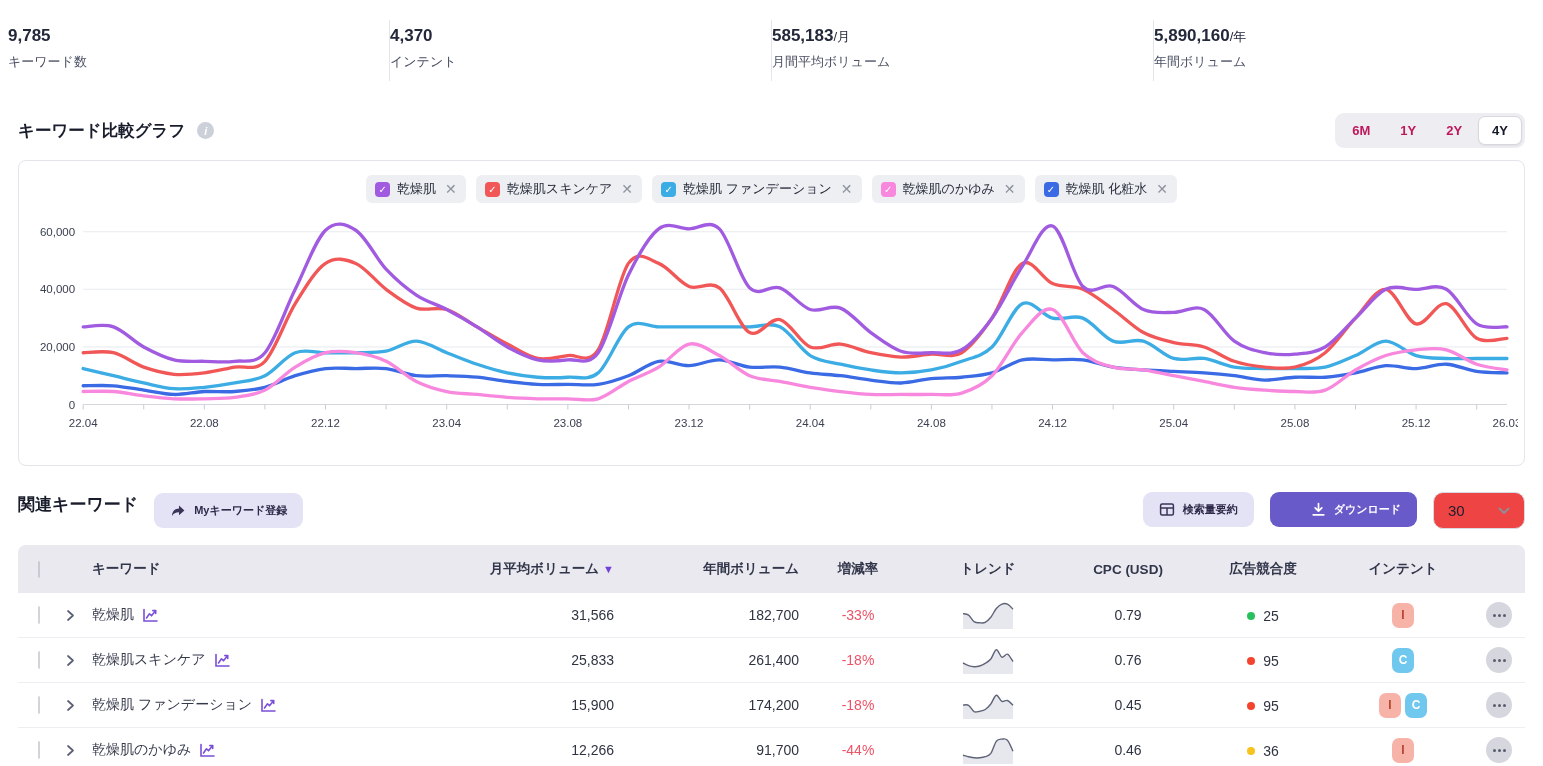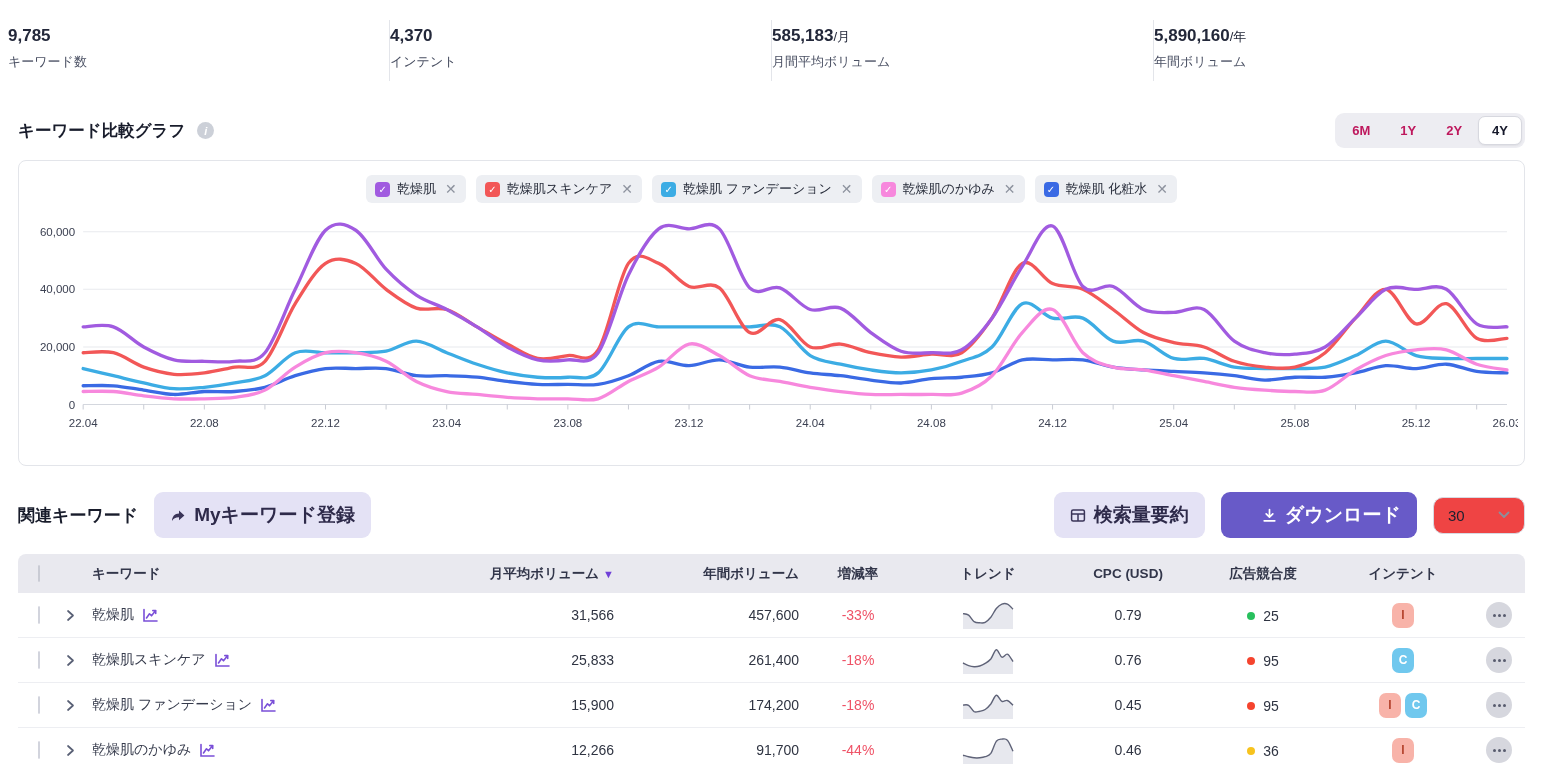--- a/index.html
+++ b/index.html
@@ -27,35 +27,35 @@
   .chart-card { margin:0 18px; border:1px solid #e3e5ea; border-radius:8px; padding:14px 6px 4px 6px; height:306px; }
   .legend { display:flex; justify-content:center; gap:10px; margin-bottom:8px; }
   .chip { display:flex; align-items:center; gap:7px; background:#edeff3; border-radius:6px; padding:5px 9px; font-size:13px; color:#272c3a; }
   .chip .cb { width:15px; height:15px; border-radius:4px; display:inline-flex; align-items:center; justify-content:center; color:#fff; font-size:10px; font-weight:bold; }
   .chip .x { color:#8d929e; font-size:14px; margin-left:2px; cursor:pointer; }
   .chart-wrap { height:252px; }
   .chart-wrap svg { display:block; width:100%; height:100%; }
 
   
   .rel-head { display:flex; align-items:center; justify-content:space-between; margin:26px 18px 16px 18px; }
-  .rel-left { display:flex; align-items:center; gap:16px; }
+  .rel-left { display:flex; align-items:flex-start; gap:16px; }
   .rel-title { font-size:17px; font-weight:bold; color:#181c2b; }
   .btn { display:inline-flex; align-items:center; gap:8px; border:none; border-radius:9px;
-    font-size:19px; font-weight:bold; padding:10px 16px; cursor:pointer; font-family:inherit; }
+    font-size:11px; font-weight:bold; padding:10px 16px; cursor:pointer; font-family:inherit; }
   .btn.lav { background:#e4e2f5; color:#2e2a4a; }
   .btn.purple { background:#685ac8; color:#fff;padding-left:41px; }
   .select { display:inline-flex; align-items:center; justify-content:space-between; gap:18px;
     border:1px solid #d8dae2; border-radius:10px; padding:9px 14px; font-size:15px; color:#1b2030;
     background:#ef4444; min-width:92px; cursor:pointer; }
 
   
   .table { margin:0 18px; }
   .tr { display:grid; grid-template-columns:44px 26px 350px 180px 185px 110px 150px 130px 140px 140px 52px;
     align-items:center; }
-  .tr.head { background:#e9e9ef; border-radius:8px 8px 0 0; height:39px; font-size:13.5px; font-weight:bold; color:#32364a; }
+  .tr.head { background:#e9e9ef; border-radius:8px 8px 0 0; height:48px; font-size:13.5px; font-weight:bold; color:#32364a; }
   .tr.row { height:45px; border-bottom:1px solid #edeef2; font-size:14px; color:#2f3442; }
   .c { padding:0 4px; }
   .c.right { text-align:right; }
   .c.center { text-align:center; }
   .cb-box { width:17px; height:17px; border:1.5px solid #d2d4dd; border-radius:5px; background:#fbfbfd; margin-left:16px; cursor:pointer; }
   .tr.head .cb-box { background:#e4e4eb; border-color:#c9cbd4; }
   .kw-cell { display:flex; align-items:center; gap:8px; }
   .kw { color:#363b4c; cursor:pointer; }
   .chev { display:inline-flex; cursor:pointer; }
   .sort { color:#7040d8; font-size:11px; margin-left:4px; }
@@ -256,21 +256,21 @@
     </div>
     <div class="c kw-cell">
       <span class="kw">乾燥肌</span>
       <svg width="17" height="15" viewBox="0 0 17 15">
         <path d="M2 1.5 V13 H15" fill="none" stroke="#7a4fd8" stroke-width="1.6" stroke-linecap="round"></path>
         <path d="M4.5 10 L7.5 5.8 L9.5 7.8 L13.5 2.8" fill="none" stroke="#7a4fd8" stroke-width="1.6" stroke-linecap="round" stroke-linejoin="round"></path>
         <path d="M10.8 2.6 H13.7 V5.5" fill="none" stroke="#7a4fd8" stroke-width="1.6" stroke-linecap="round" stroke-linejoin="round"></path>
       </svg>
     </div>
     <div class="c right monthly">31,566</div>
-    <div class="c right yearly">457,600</div>
+    <div class="c right yearly">182,700</div>
     <div class="c center pct">-33%</div>
     <div class="c center spark">
         <svg width="56" height="30" viewBox="0 0 56 30">
           <path d="M3.0 13.6 C3.9 13.8 6.7 13.7 8.6 15.1 C10.4 16.5 12.3 20.4 14.1 21.7 C16.0 23.0 17.8 22.7 19.7 22.8 C21.5 22.9 23.4 23.3 25.2 22.4 C27.1 21.4 28.9 19.6 30.8 17.3 C32.6 15.0 34.5 10.7 36.3 8.5 C38.2 6.3 40.0 4.8 41.9 4.1 C43.7 3.4 45.6 3.3 47.4 4.1 C49.3 4.9 52.1 8.3 53.0 9.2 L53.0 29 L3.0 29 Z" fill="#e7e8ee"></path>
           <path d="M3.0 13.6 C3.9 13.8 6.7 13.7 8.6 15.1 C10.4 16.5 12.3 20.4 14.1 21.7 C16.0 23.0 17.8 22.7 19.7 22.8 C21.5 22.9 23.4 23.3 25.2 22.4 C27.1 21.4 28.9 19.6 30.8 17.3 C32.6 15.0 34.5 10.7 36.3 8.5 C38.2 6.3 40.0 4.8 41.9 4.1 C43.7 3.4 45.6 3.3 47.4 4.1 C49.3 4.9 52.1 8.3 53.0 9.2" fill="none" stroke="#5f6378" stroke-width="1.4"></path>
         </svg>
       </div>
     <div class="c center cpc">0.79</div>
     <div class="c center"><span class="comp">
           <span class="dot" style="background: rgb(39, 192, 93);"></span>

